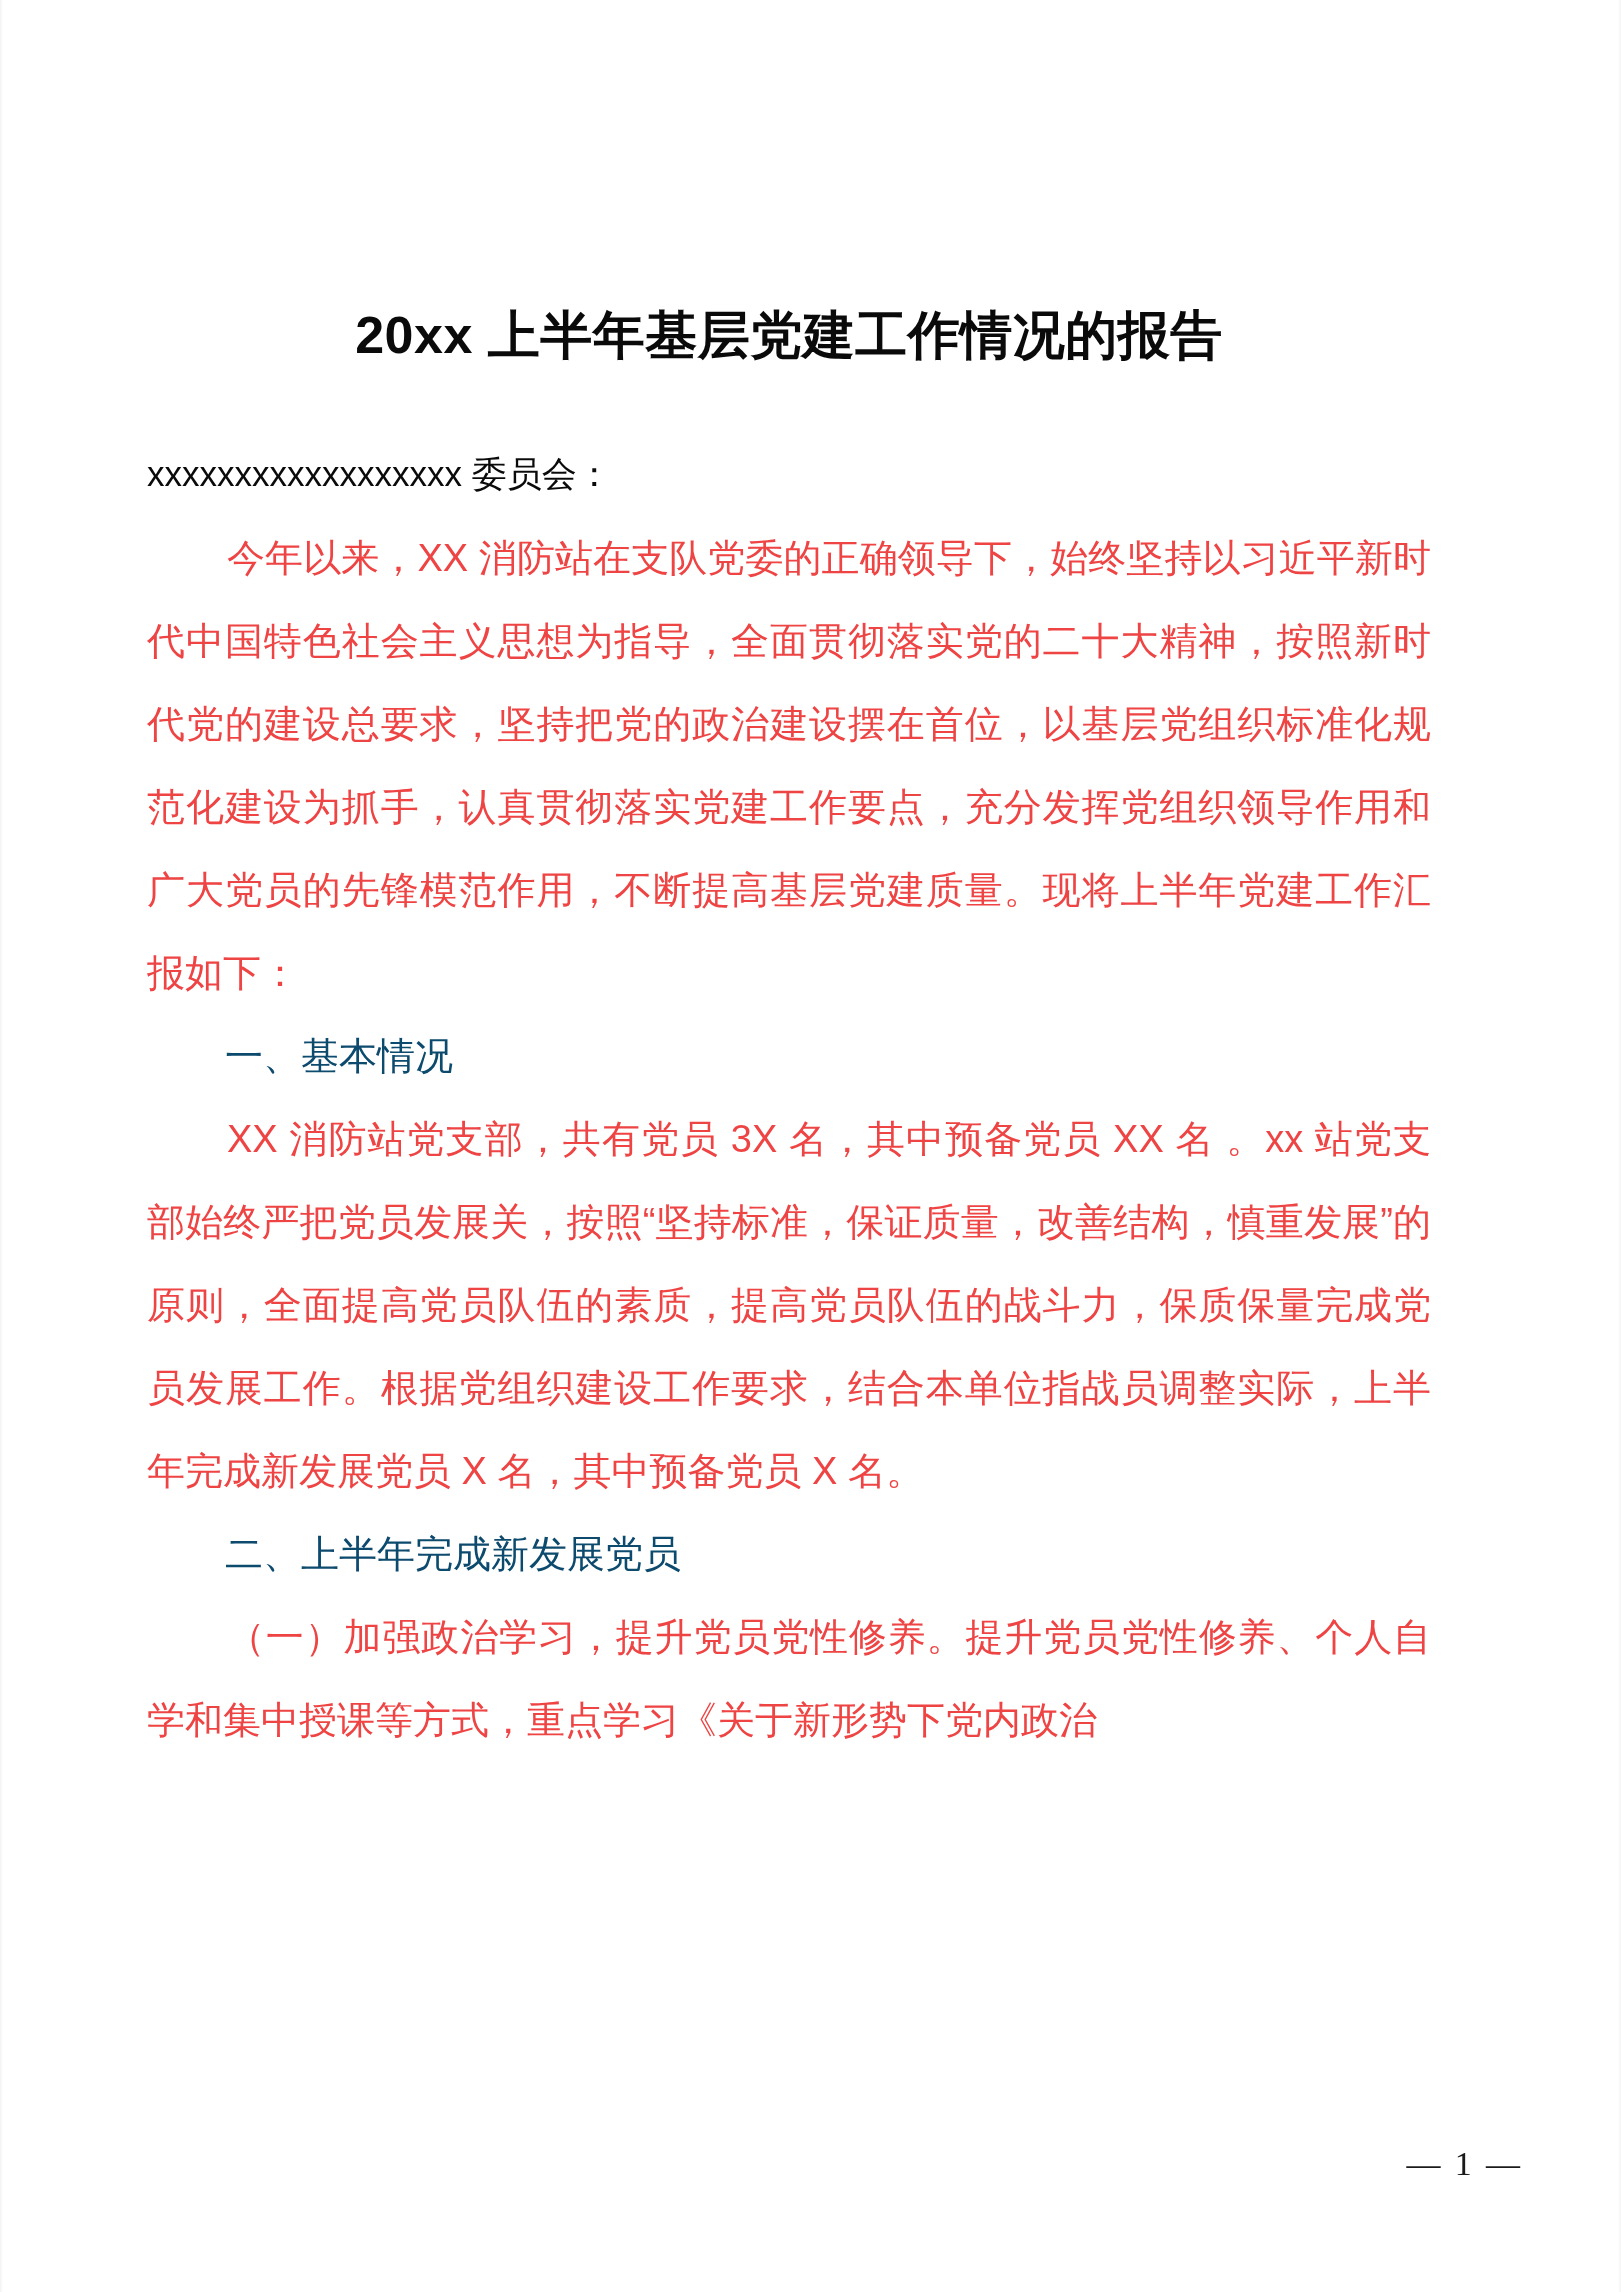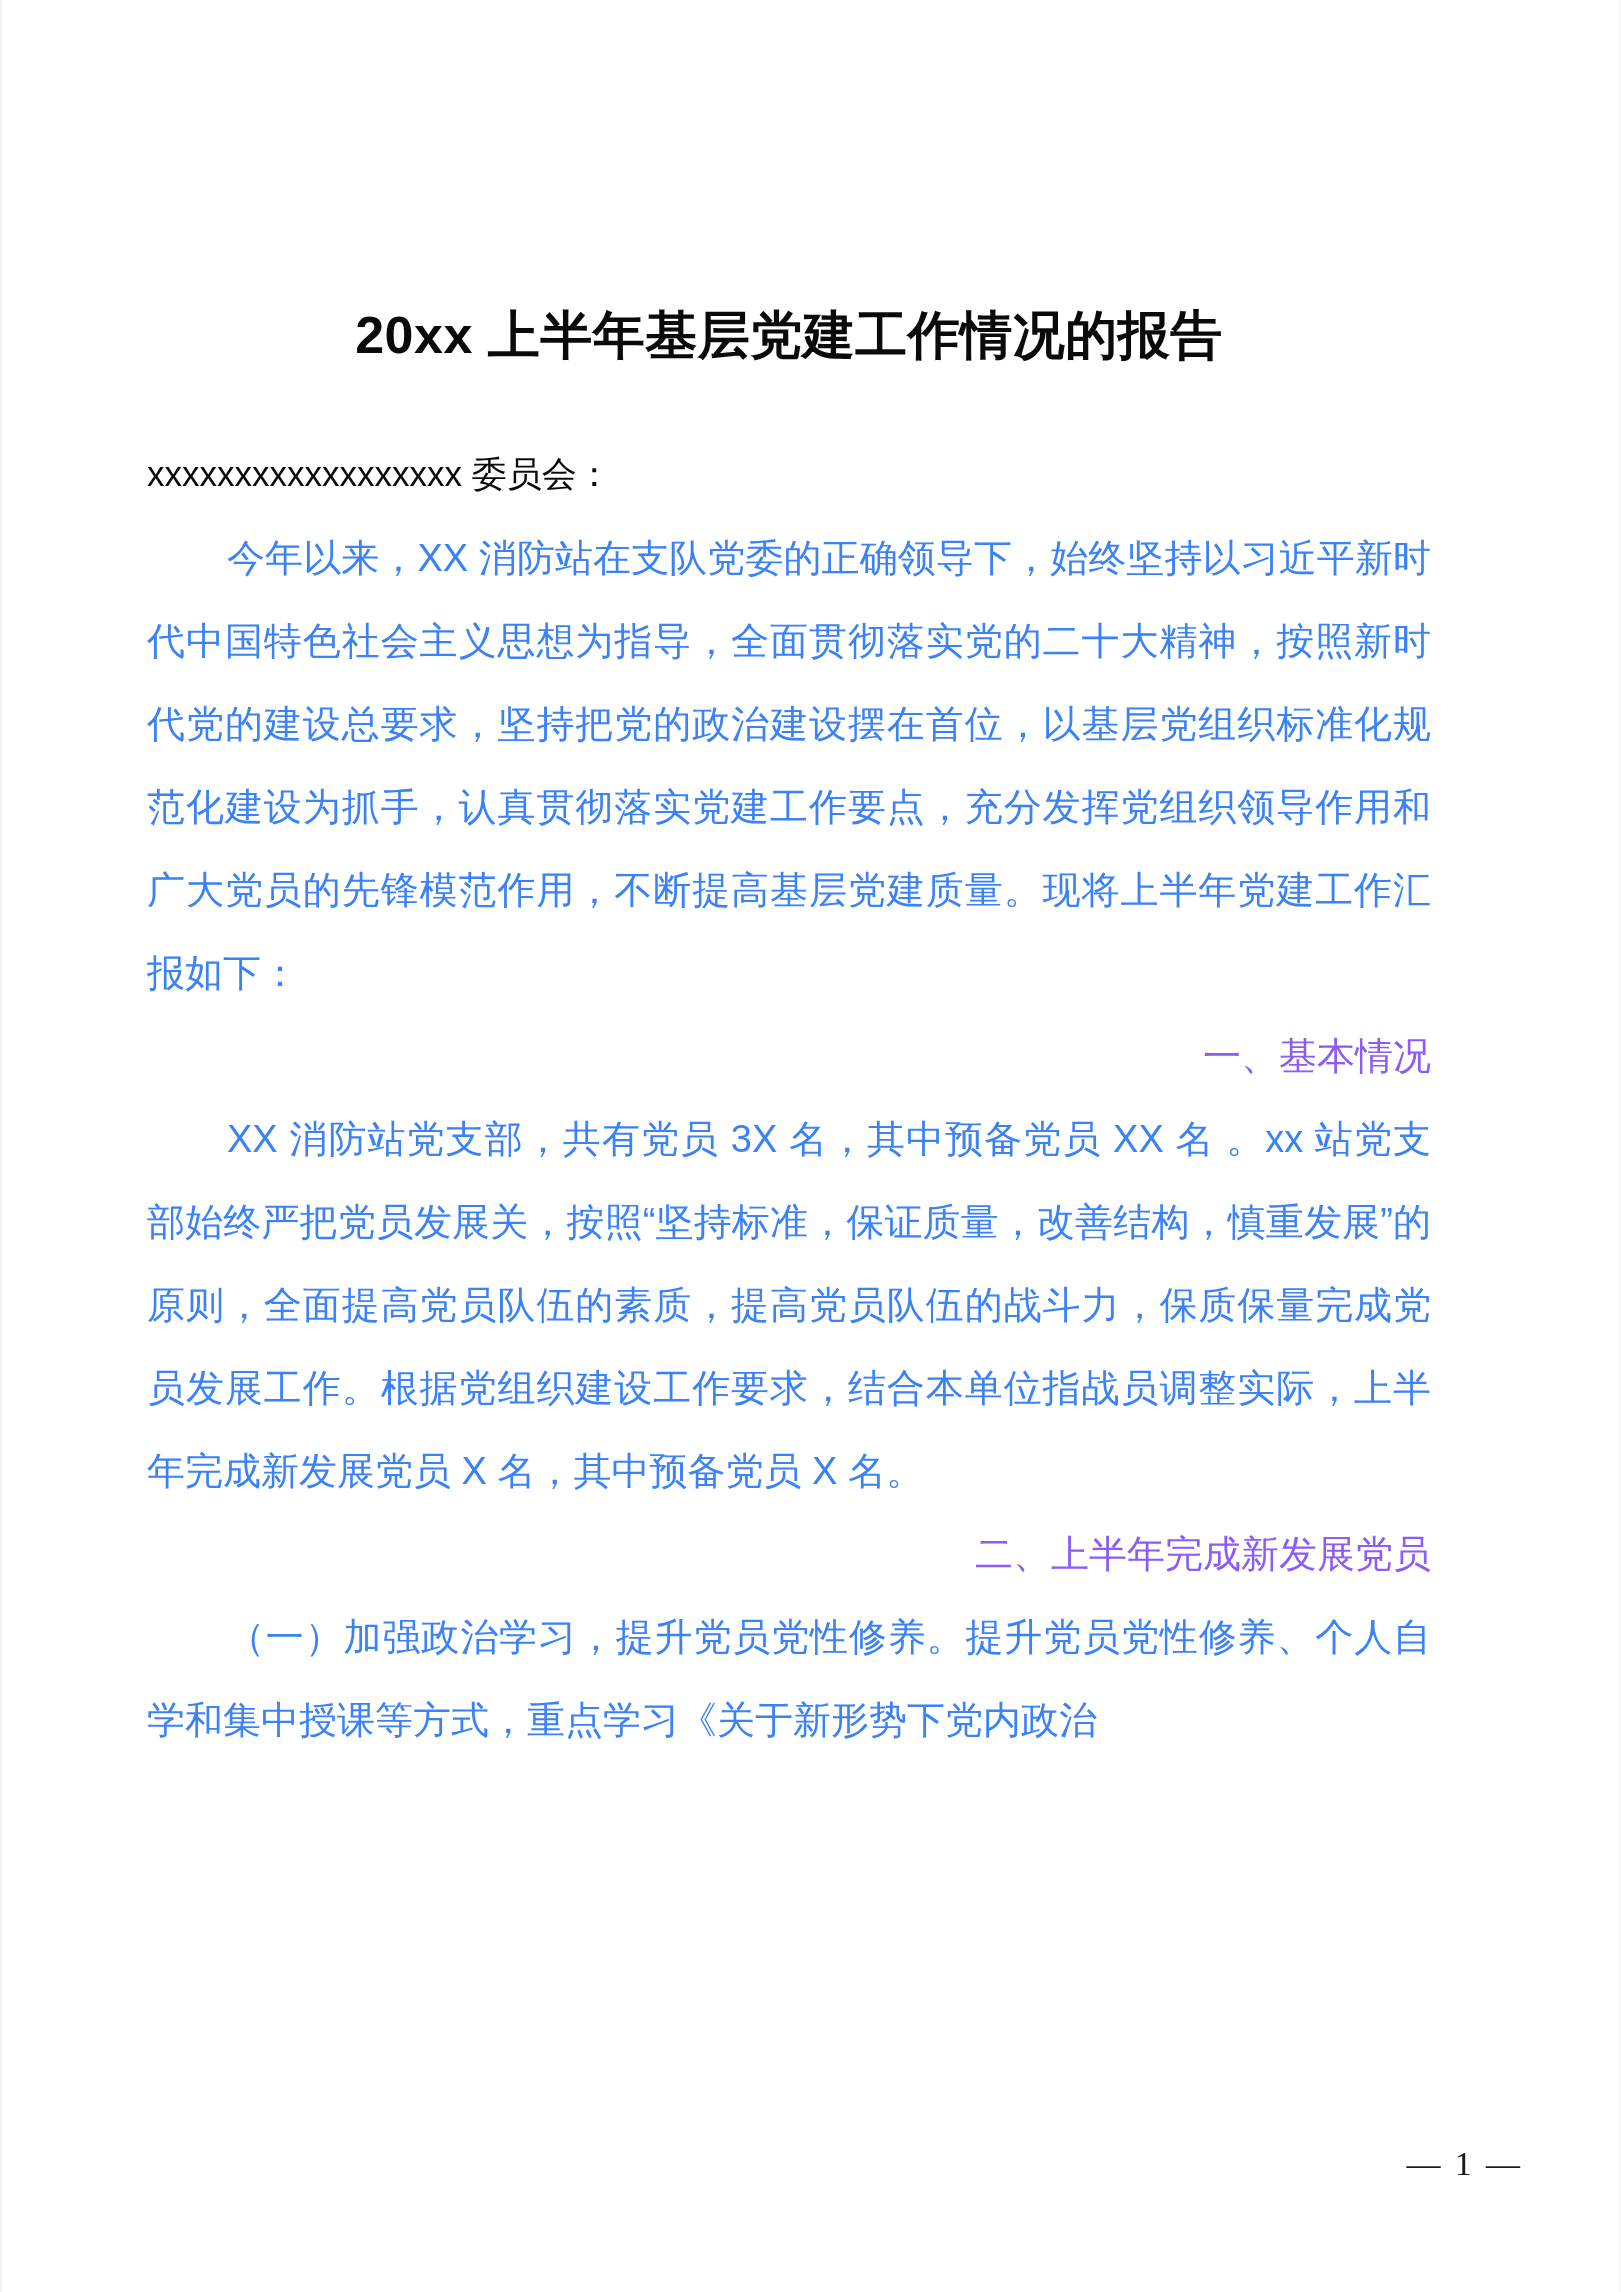--- a/index.html
+++ b/index.html
@@ -69,32 +69,31 @@
     color: #0a0a0a;
     letter-spacing: 0px;
   }
 
   .para {
     margin: 0;
     font-size: 38px;
     line-height: 83px;
     text-align: justify;
     text-justify: inter-character;
-    color: #3b82f6;
+    color: #ef4444;
     text-indent: 0;
   }
   .para.first-para { padding-top: 20.6px; }
 
   .heading {
     margin: 0;
     font-size: 38px;
     line-height: 83px;
-    color: #8b5cf6;
+    color: #0c4a6e;
     text-indent: 78px;
-    text-align: right;
   }
 
   .para.indent { text-indent: 80px; }
 
   .footer {
     position: absolute;
     left: 0;
     right: 98px;
     top: 2142px;
     text-align: right;

